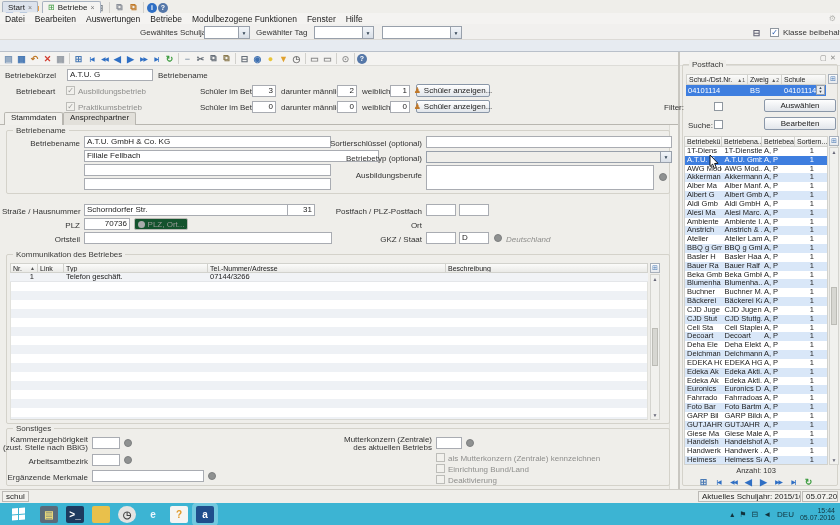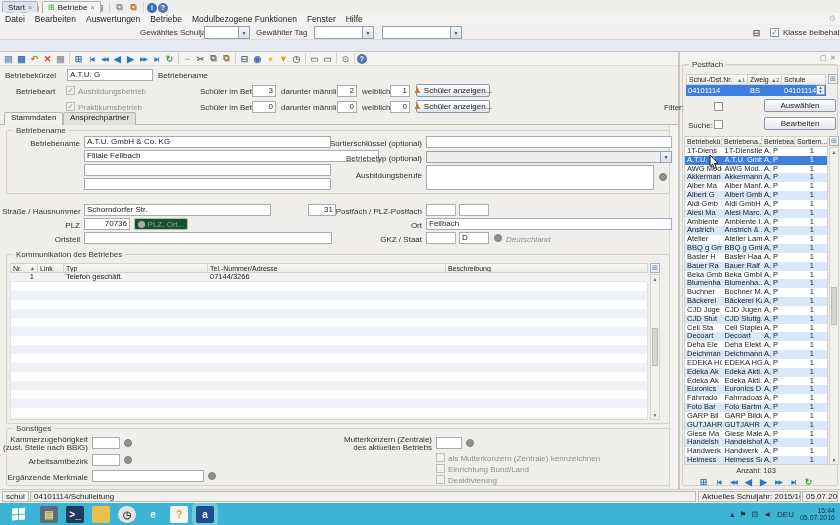--- a/index.html
+++ b/index.html
@@ -255,33 +255,32 @@
   <span class="lbl lblr" style="left:312px;top:154px;width:110px">Betriebetyp (optional)</span>
   <span class="combo" style="left:426px;top:151px;width:246px;height:12px;background:#efeeea">
     <span class="v"></span>
     <span class="a">▼</span>
   </span>
   <span class="lbl lblr" style="left:312px;top:171px;width:110px">Ausbildungsberufe</span>
   <span class="inp" style="left:426px;top:165px;width:228px;height:25px"></span>
   <span class="dot" style="left:659px;top:173px"></span>
 
   <span class="lbl lblr" style="left:2px;top:207px;width:78px">Straße / Hausnummer</span>
-  <span class="inp" style="left:84px;top:204px;width:187px">Schorndorfer Str.</span>
-  <span class="inp num" style="left:308px;top:204px;width:28px">31</span>
+  <span class="inp" style="left:84px;top:204px;width:218px">Schorndorfer Str.</span>
+  <span class="inp num" style="left:287px;top:204px;width:28px">31</span>
   <span class="lbl lblr" style="left:312px;top:207px;width:110px">Postfach / PLZ-Postfach</span>
   <span class="inp" style="left:426px;top:204px;width:30px"></span>
   <span class="inp" style="left:459px;top:204px;width:30px"></span>
   <span class="lbl lblr" style="left:2px;top:221px;width:78px">PLZ</span>
   <span class="inp num" style="left:84px;top:218px;width:46px">70736</span>
   <span class="btn dis" style="left:134px;top:218px;width:54px;height:12px">
     <span class="bdot"></span>
     <span>PLZ, Ort...</span>
   </span>
   <span class="lbl lblr" style="left:312px;top:221px;width:110px">Ort</span>
-  <span class="inp" style="left:426px;top:218px;width:246px">Fellbach</span>
   <span class="lbl lblr" style="left:2px;top:235px;width:78px">Ortsteil</span>
   <span class="inp" style="left:84px;top:232px;width:248px"></span>
   <span class="lbl lblr" style="left:312px;top:235px;width:110px">GKZ / Staat</span>
   <span class="inp" style="left:426px;top:232px;width:30px"></span>
   <span class="inp" style="left:459px;top:232px;width:30px">D</span>
   <span class="dot" style="left:494px;top:234px"></span>
   <span class="lbl dim ital" style="left:506px;top:235px">Deutschland</span>
 
   <div class="fs" style="left:6px;top:254px;width:664px;height:170px">
     <span class="leg">Kommunikation des Betriebes</span>
@@ -663,21 +662,20 @@
       <span class="icn tiny" style="color: rgb(47, 111, 196);">◀◀</span>
       <span class="icn" style="color: rgb(47, 111, 196);">◀</span>
       <span class="icn" style="color: rgb(47, 111, 196);">▶</span>
       <span class="icn tiny" style="color: rgb(47, 111, 196);">▶▶</span>
       <span class="icn tiny" style="color: rgb(47, 111, 196);">▶|</span>
       <span class="icn" style="color: rgb(58, 155, 61);">↻</span>
     </div>
 
   <div class="statusbar"></div>
   <span class="scell" style="left:2px;width:27px">schul</span>
-  <span class="scell" style="left:30px;width:666px">04101114/Schulleitung</span>
   <span class="scell" style="left:698px;width:103px">Aktuelles Schuljahr: 2015/16</span>
   <span class="scell" style="left:802px;width:36px">05.07.2016</span>
 
   <div class="taskbar">
     <span class="startbtn">
       <span class="winlogo">
           <span class="wl"></span>
           <span class="wl"></span>
           <span class="wl"></span>
           <span class="wl"></span>

